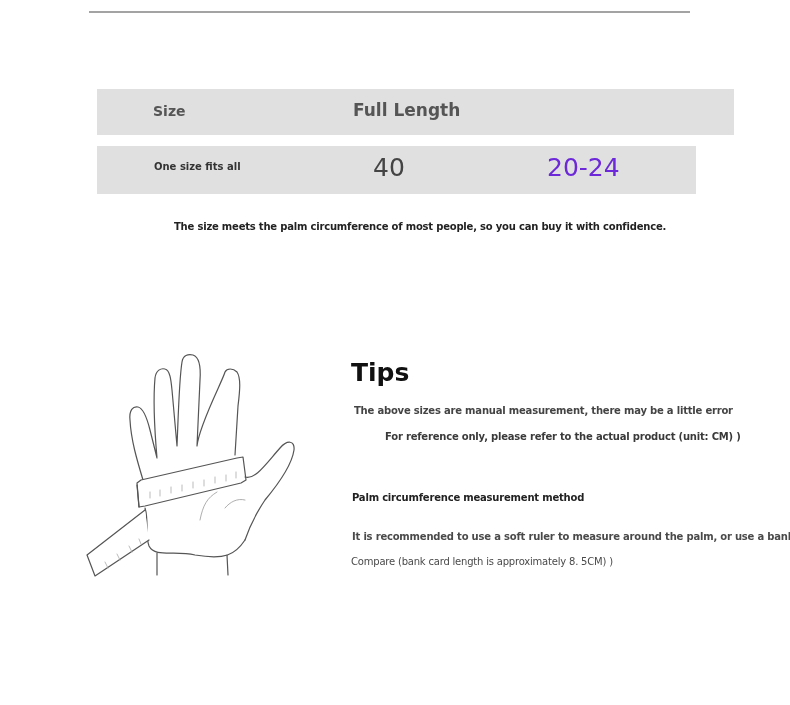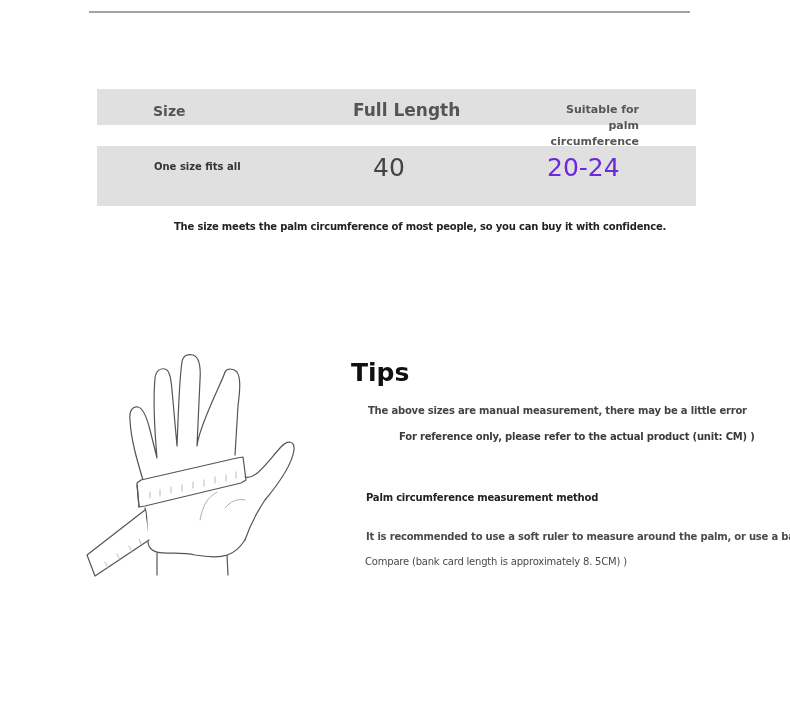--- a/index.html
+++ b/index.html
@@ -1,49 +1,45 @@
 <!DOCTYPE html>
 <html><head>
   <meta charset="utf-8">
   <style>
     html, body { margin: 0; padding: 0; background: #ffffff; }
     body { width: 790px; height: 705px; position: relative; overflow: hidden; font-family: "DejaVu Sans", sans-serif; }
     .top-rule { position: absolute; left: 89px; top: 11px; width: 601px; height: 2px; background: #a3a3a3; }
     .row { position: absolute; left: 97px; width: 599px; background: #e0e0e0; }
-    .row.header { top: 89px; height: 36px; }
-    .row.data { top: 146px; height: 60px; }
+    .row.header { top: 89px; height: 46px; padding-left: 38px; }
+    .row.data { top: 146px; height: 48px; }
     .cell { position: absolute; color: #444; }
     .h-size { left: 56px; top: 14px; font-size: 14px; font-weight: bold; color: #555; }
     .h-len { left: 256px; top: 11px; font-size: 17px; font-weight: bold; color: #555; }
     .h-palm { left: 438px; top: 13px; font-size: 11px; font-weight: bold; color: #555; text-align: right; line-height: 16px; width: 104px; }
     .d-size { left: 57px; top: 15px; font-size: 10px; font-weight: bold; color: #333; }
     .d-len { left: 276px; top: 7px; font-size: 25px; color: #444; }
     .d-palm { left: 450px; top: 7px; font-size: 25px; color: #6d28d9; }
     .note { position: absolute; left: 174px; top: 221px; font-size: 10px; font-weight: bold; color: #222; letter-spacing: -0.2px; }
     .tips-title { position: absolute; left: 351px; top: 358px; font-size: 25px; font-weight: bold; color: #111; }
-    .tip { position: absolute; font-size: 10px; font-weight: bold; color: #444; letter-spacing: -0.2px; white-space: nowrap; margin-left: 14px; }
+    .tip { position: absolute; font-size: 10px; font-weight: bold; color: #444; letter-spacing: -0.2px; white-space: nowrap; }
     .tip1 { left: 354px; top: 405px; }
     .tip2 { left: 353px; top: 431px; color: #3a3a3a; padding-left: 32px; }
     .tip3 { left: 352px; top: 492px; color: #222; }
     .tip4 { left: 352px; top: 531px; color: #4a4a4a; }
     .tip5 { left: 351px; top: 556px; color: #4a4a4a; font-weight: normal; }
     .hand { position: absolute; left: 75px; top: 340px; width: 230px; height: 250px; }
   </style>
 </head>
 <body>
 
 <div class="top-rule"></div>
 
 <div class="row header">
   <span class="cell h-size">Size</span>
   <span class="cell h-len">Full Length</span>
-  <div class="cell h-palm">
-    <div>Suitable for palm</div>
-    <div>circumference</div>
-  </div>
 </div>
 
 <div class="row data">
   <span class="cell d-size">One size fits all</span>
   <span class="cell d-len">40</span>
   <span class="cell d-palm">20-24</span>
 </div>
 
 <div class="note">The size meets the palm circumference of most people, so you can buy it with confidence.</div>
 

